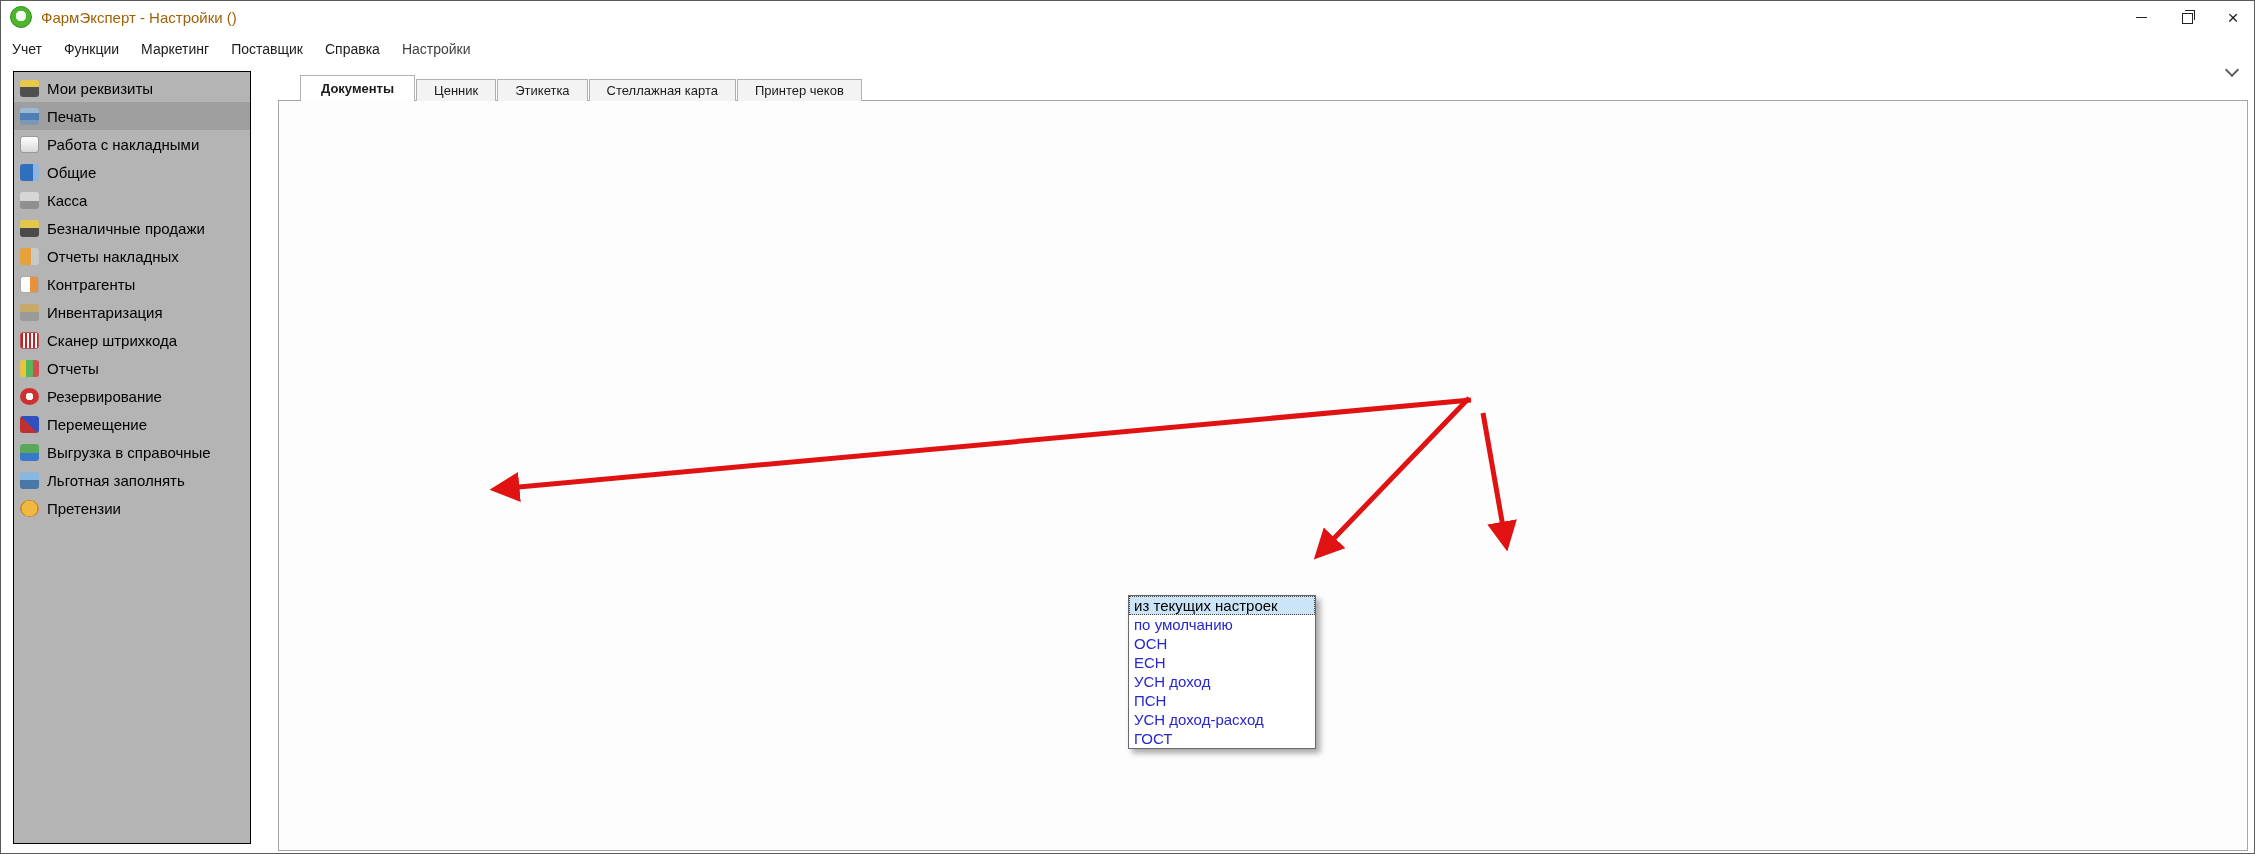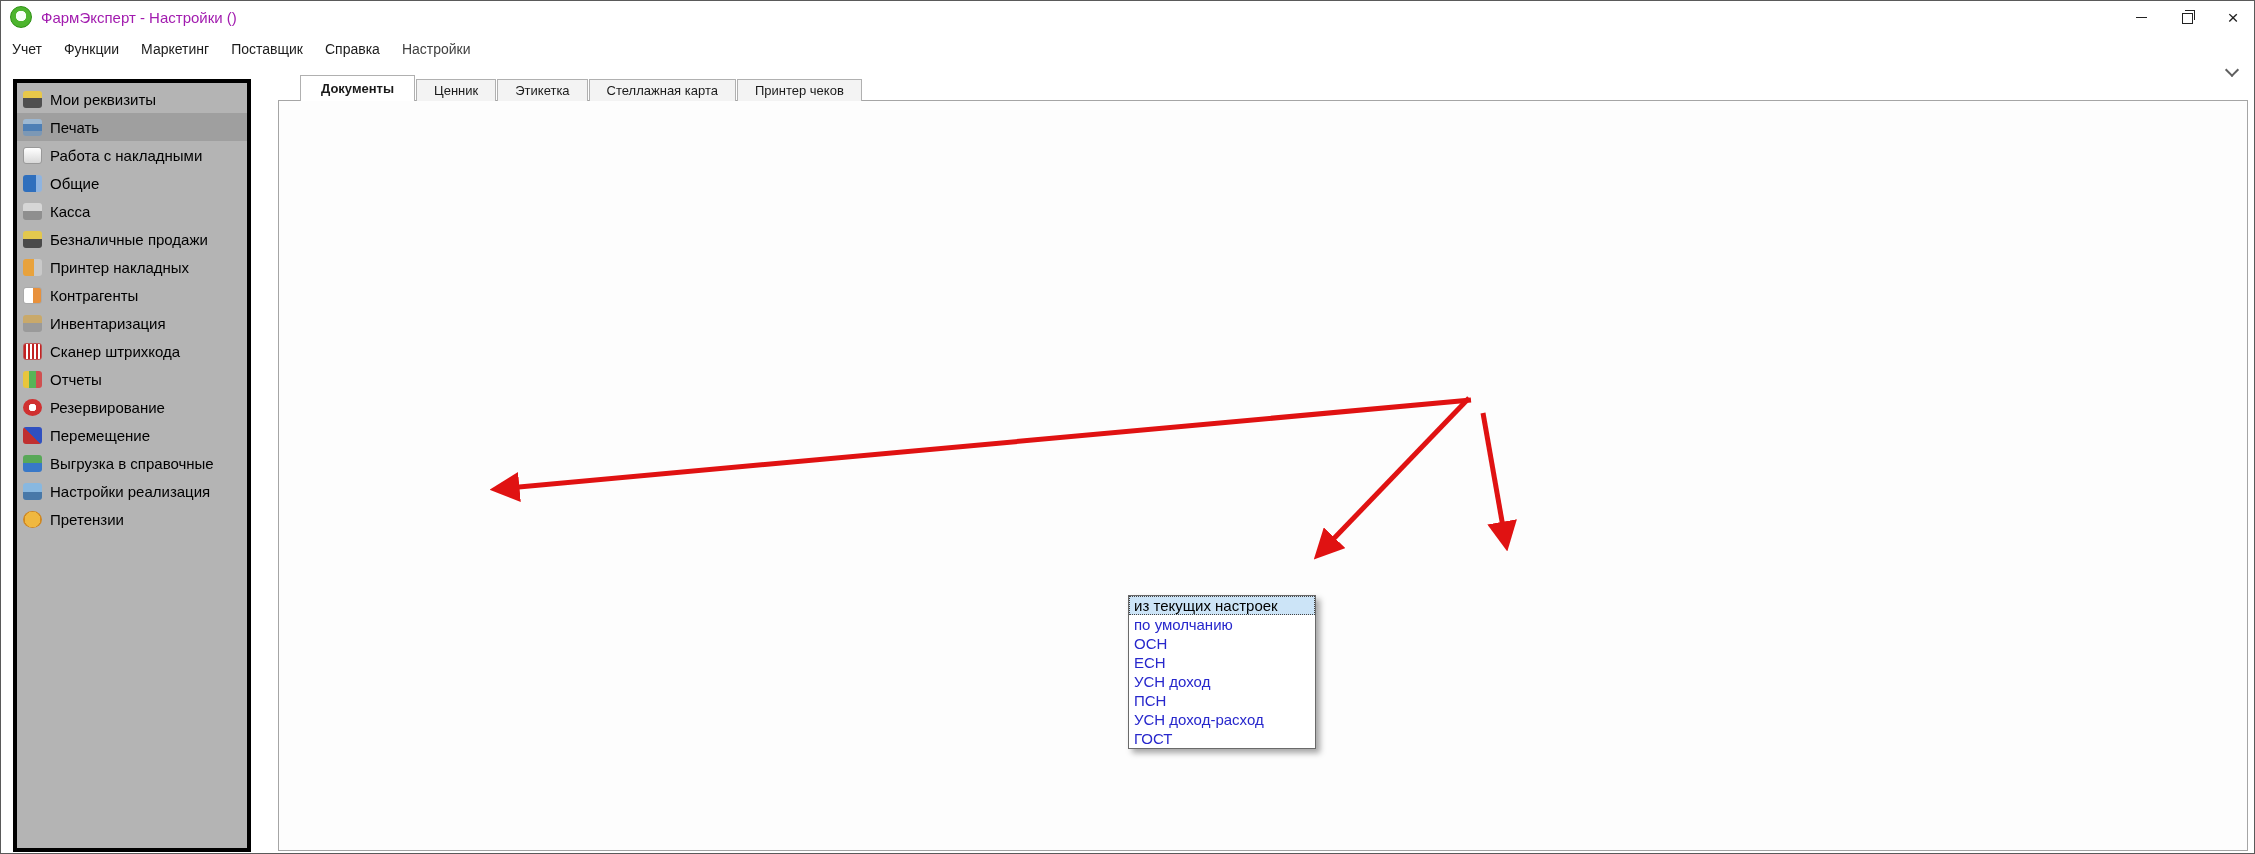--- a/index.html
+++ b/index.html
@@ -4,40 +4,40 @@
 <style>
   html,body{margin:0;padding:0;background:#888;}
   #app{position:relative;width:2255px;height:854px;background:#ffffff;overflow:hidden;
        font-family:"Liberation Sans",sans-serif;color:#111;border:1px solid #5a5a5a;box-sizing:border-box;}
   .abs{position:absolute;}
   
   .titlebar{left:0;top:0;width:2255px;height:32px;background:#fff;display:flex;align-items:center;}
   .appicon{width:22px;height:22px;margin-left:9px;border-radius:50%;
            background:radial-gradient(circle at 50% 45%,#f6fff6 0 34%,#4db52e 36% 72%,#2c8f12 100%);
            border:1px solid #2c8f12;box-sizing:border-box;}
-  .apptitle{margin-left:9px;font-size:15px;color:#a21caf;}
+  .apptitle{margin-left:9px;font-size:15px;color:#a16207;}
   .wincontrols{position:absolute;right:0;top:0;height:32px;display:flex;}
   .winbtn{width:46px;height:32px;display:flex;align-items:center;justify-content:center;color:#222;}
   .min-glyph{width:11px;height:0;border-top:1px solid #222;}
   .restore-glyph{width:9px;height:9px;border:1px solid #222;position:relative;background:#fff;margin-top:2px;}
   .restore-glyph::before{content:"";position:absolute;left:2px;top:-4px;width:9px;height:9px;border:1px solid #222;border-bottom:none;border-left:none;}
   .close-glyph{font-size:19px;line-height:19px;color:#222;}
   
   .menubar{left:0;top:32px;width:2255px;height:32px;display:flex;align-items:center;background:#fff;}
   .menuitem{font-size:14px;color:#1b1b1b;padding:4px 11px;}
   .menuitem.disabled{color:#404040;}
   .branchcombo{left:1132px;top:35px;width:1110px;height:27px;background:#e9e9e9;border:1px solid #9b9b9b;
                box-sizing:border-box;display:flex;align-items:center;font-size:14px;color:#111;}
   .branchcombo .txt{margin-left:12px;}
   .chev{width:8px;height:8px;border-right:2px solid #5f5f5f;border-bottom:2px solid #5f5f5f;
         transform:rotate(45deg);display:inline-block;}
   .combo-arrow{position:absolute;right:12px;top:8px;}
   
-  .sidebar{left:12px;top:78px;width:238px;height:773px;background:#b4b4b4;
-           border:4px solid #000000;box-sizing:border-box;padding-top:2px;}
+  .sidebar{left:12px;top:70px;width:238px;height:773px;background:#b4b4b4;
+           border:1px solid #000000;box-sizing:border-box;padding-top:2px;}
   .sideitem{height:28px;display:flex;align-items:center;font-size:15px;color:#000;}
   .sideitem.selected{background:#9f9f9f;}
   .ic{width:19px;height:17px;border-radius:3px;flex:none;margin:0 8px 0 6px;box-sizing:border-box;}
   .ic-mydetails{background:linear-gradient(180deg,#e8c84a 40%,#4f4f4f 40%);}
   .ic-printer{background:linear-gradient(180deg,#9db8d2 28%,#4e7fb5 28% 72%,#7c98b5 72%);}
   .ic-invoices{background:linear-gradient(180deg,#ffffff,#d8d8d8);border:1px solid #999;}
   .ic-general{background:linear-gradient(90deg,#2f6fbd 70%,#8fb4e0 70%);}
   .ic-cashreg{background:linear-gradient(180deg,#d6d6d6 50%,#8f8f8f 50%);}
   .ic-cashless{background:linear-gradient(180deg,#e3c84e 50%,#4a4a4a 50%);}
   .ic-truck{background:linear-gradient(90deg,#e8a23c 60%,#c9c9c9 60%);}
@@ -140,21 +140,21 @@
     <div class="sideitem">
         <span class="ic ic-cashreg"></span>
         <span>Касса</span>
       </div>
     <div class="sideitem">
         <span class="ic ic-cashless"></span>
         <span>Безналичные продажи</span>
       </div>
     <div class="sideitem">
         <span class="ic ic-truck"></span>
-        <span>Принтер накладных</span>
+        <span>Отчеты накладных</span>
       </div>
     <div class="sideitem">
         <span class="ic ic-contacts"></span>
         <span>Контрагенты</span>
       </div>
     <div class="sideitem">
         <span class="ic ic-cart"></span>
         <span>Инвентаризация</span>
       </div>
     <div class="sideitem">
@@ -172,21 +172,21 @@
     <div class="sideitem">
         <span class="ic ic-marking"></span>
         <span>Перемещение</span>
       </div>
     <div class="sideitem">
         <span class="ic ic-export"></span>
         <span>Выгрузка в справочные</span>
       </div>
     <div class="sideitem">
         <span class="ic ic-benefit"></span>
-        <span>Настройки реализация</span>
+        <span>Льготная заполнять</span>
       </div>
     <div class="sideitem">
         <span class="ic ic-claims"></span>
         <span>Претензии</span>
       </div>
   </div>
 
   <div class="abs tabstrip">
     <span class="tab active">Документы</span>
     <span class="tab">Ценник</span>

